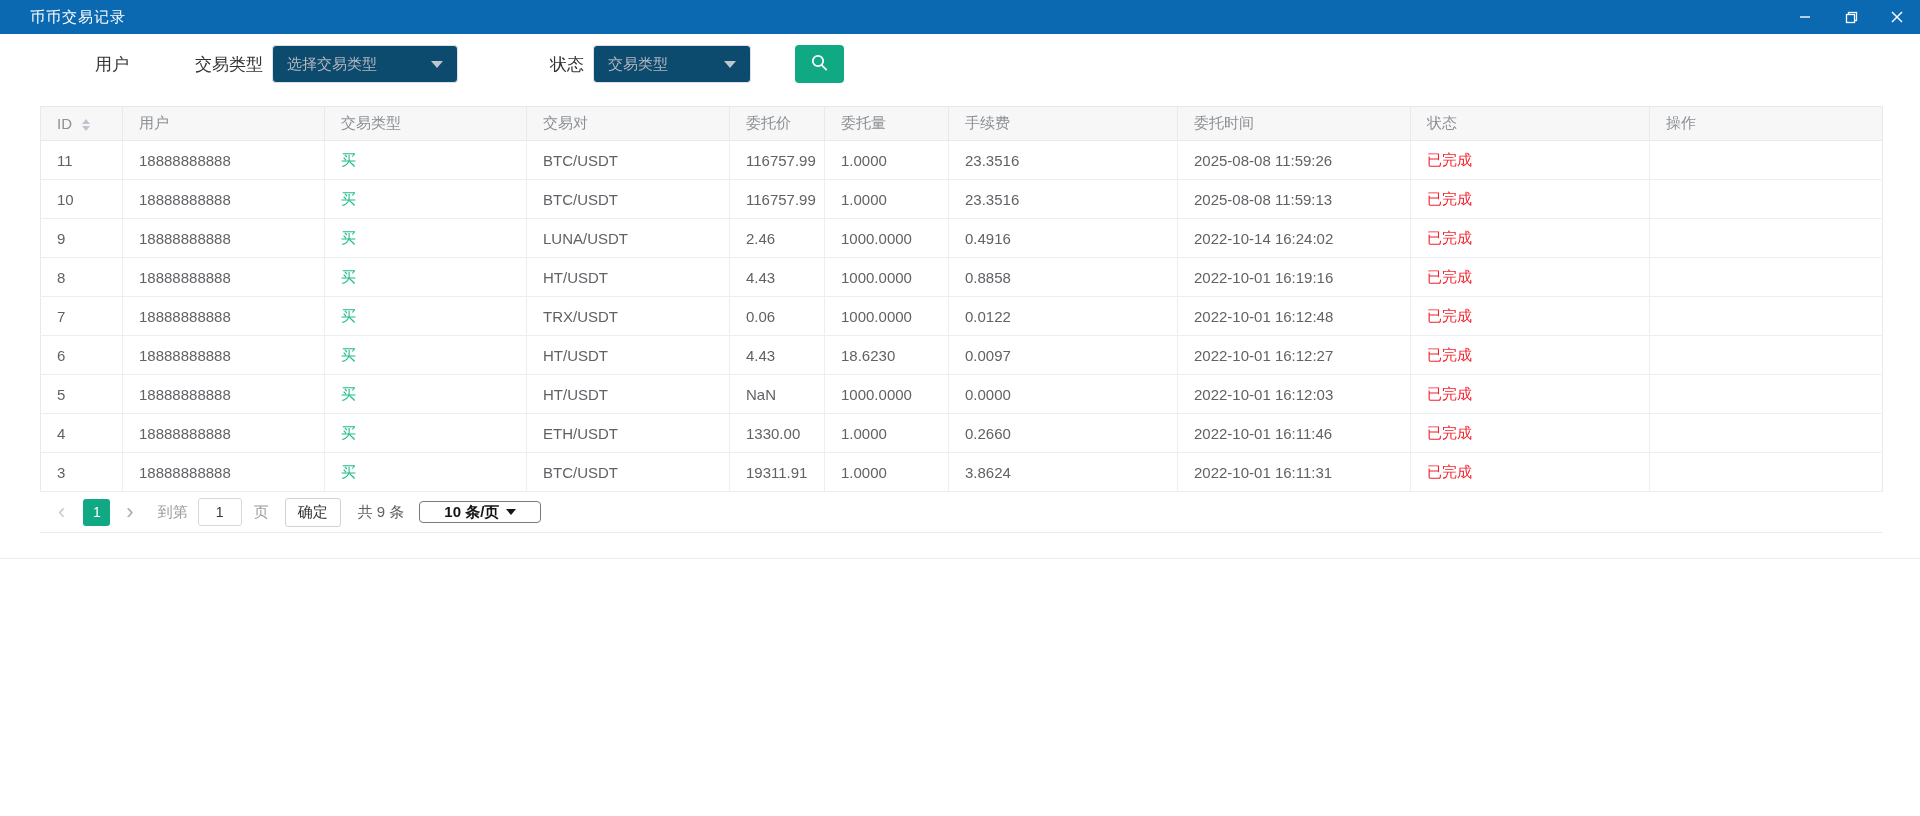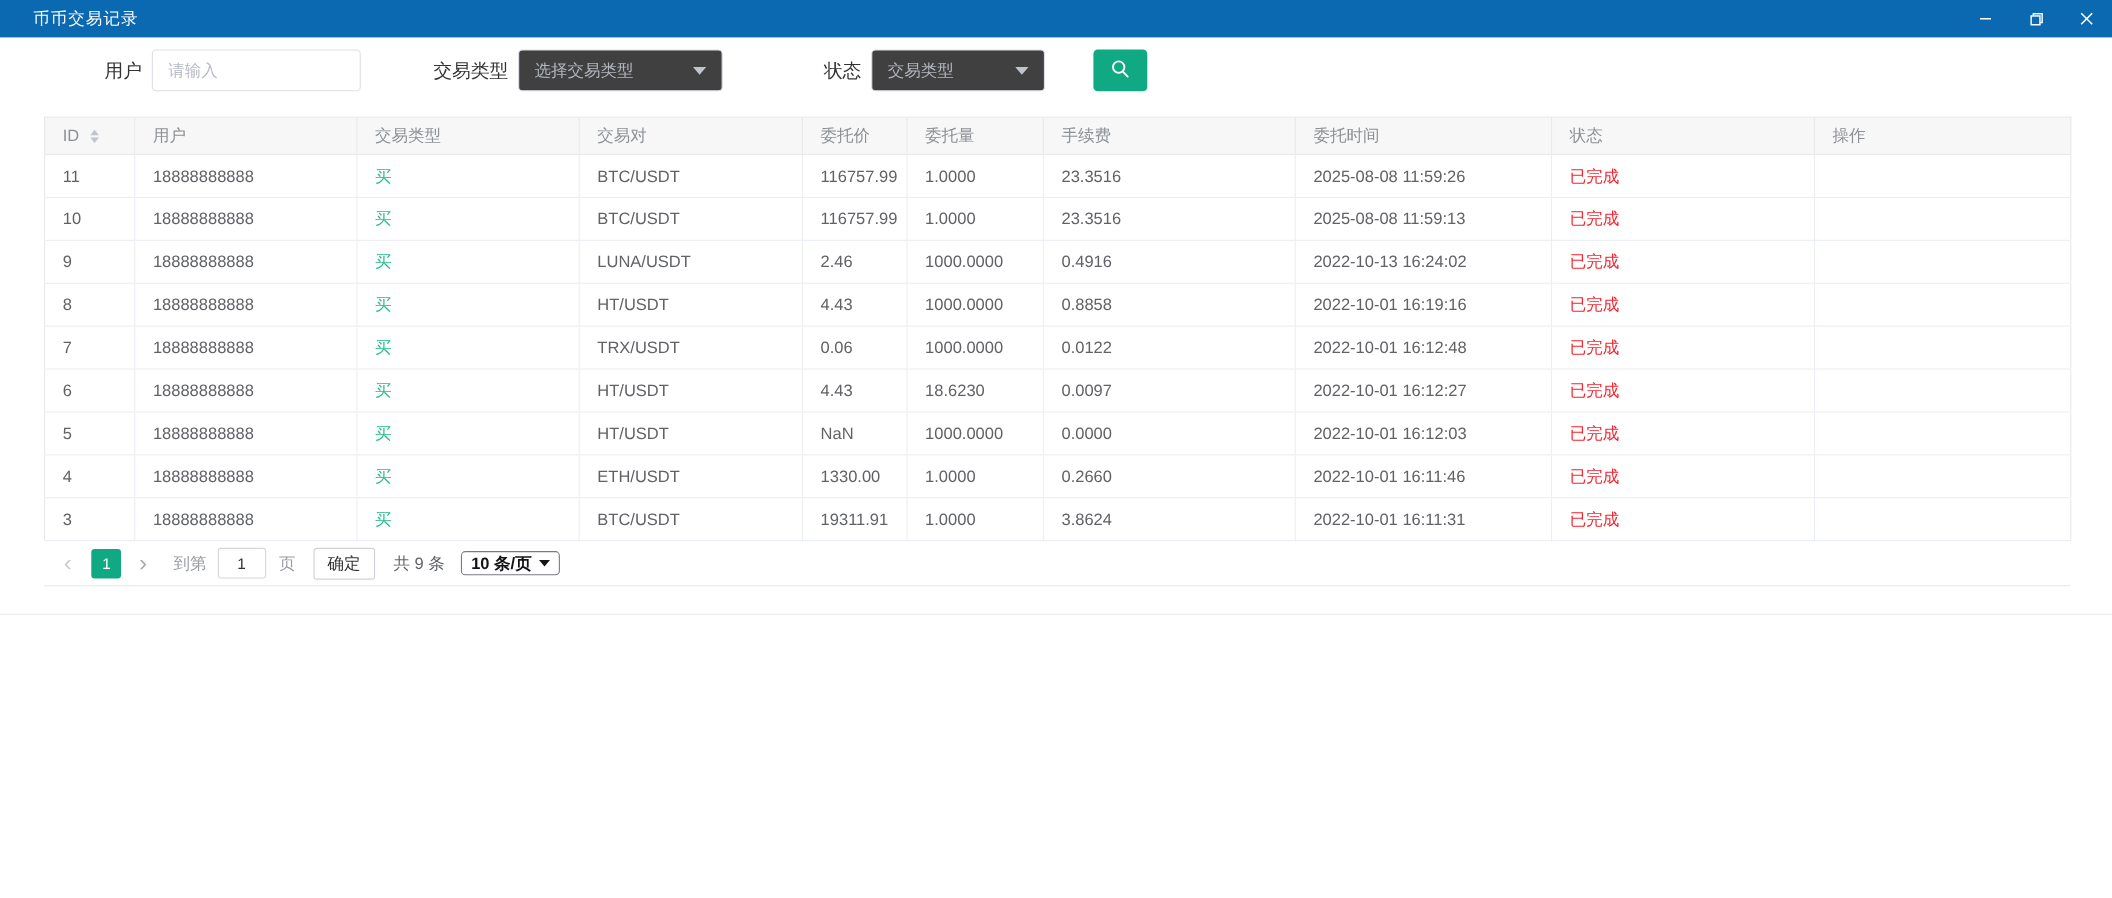--- a/index.html
+++ b/index.html
@@ -61,21 +61,21 @@
   .select-box {
     margin-left: 9px;
     height: 38px;
     border: 1px solid #dcdfe6;
     border-radius: 4px;
     display: flex;
     align-items: center;
     padding: 0 14px;
     font-size: 15px;
     color: #b2b6be;
-    background: #404040;
+    background: #0c4a6e;
     cursor: pointer;
   }
   .sel-type { width: 186px; }
   .sel-status { width: 158px; }
   .select-box .placeholder { flex: 1; }
   .caret-down {
     width: 0; height: 0;
     border-left: 6px solid transparent;
     border-right: 6px solid transparent;
     border-top: 7px solid #c0c4cc;
@@ -199,21 +199,21 @@
     font-family: Liberation Mono, monospace;
   }
   .pg-total { margin-left: 17px; color: #5f6368; }
   .pg-size-select {
     margin-left: 15px;
     height: 22px;
     border: 1.5px solid #777b80;
     border-radius: 4px;
     background: #fff;
     display: flex; align-items: center;
-    padding: 0 8px;
+    padding: 0 24px;
     font-size: 15px;
     font-weight: 700;
     color: #141414;
     cursor: pointer;
     gap: 7px;
   }
   .pg-size-select .sel-caret {
     width: 0; height: 0;
     border-left: 5px solid transparent;
     border-right: 5px solid transparent;
@@ -253,21 +253,20 @@
             <line x1="1" y1="1" x2="11" y2="11" stroke="#fff" stroke-width="1.4"></line>
             <line x1="11" y1="1" x2="1" y2="11" stroke="#fff" stroke-width="1.4"></line>
           </svg>
       </span>
     </div>
   </div>
 </div>
 
 <div class="filterbar">
   <span class="filter-label lbl-user">用户</span>
-  <input class="text-input" type="text" placeholder="请输入" style="">
 
   <span class="filter-label lbl-type">交易类型</span>
   <div class="select-box sel-type">
     <span class="placeholder">选择交易类型</span>
     <span class="caret-down"></span>
   </div>
 
   <span class="filter-label lbl-status">状态</span>
   <div class="select-box sel-status">
     <span class="placeholder">交易类型</span>
@@ -344,21 +343,21 @@
           <td></td>
         </tr>
         <tr>
           <td>9</td>
           <td>18888888888</td>
           <td><span class="buy">买</span></td>
           <td>LUNA/USDT</td>
           <td>2.46</td>
           <td>1000.0000</td>
           <td>0.4916</td>
-          <td>2022-10-13 16:24:02</td>
+          <td>2022-10-14 16:24:02</td>
           <td><span class="status-done">已完成</span></td>
           <td></td>
         </tr>
         <tr>
           <td>8</td>
           <td>18888888888</td>
           <td><span class="buy">买</span></td>
           <td>HT/USDT</td>
           <td>4.43</td>
           <td>1000.0000</td>

